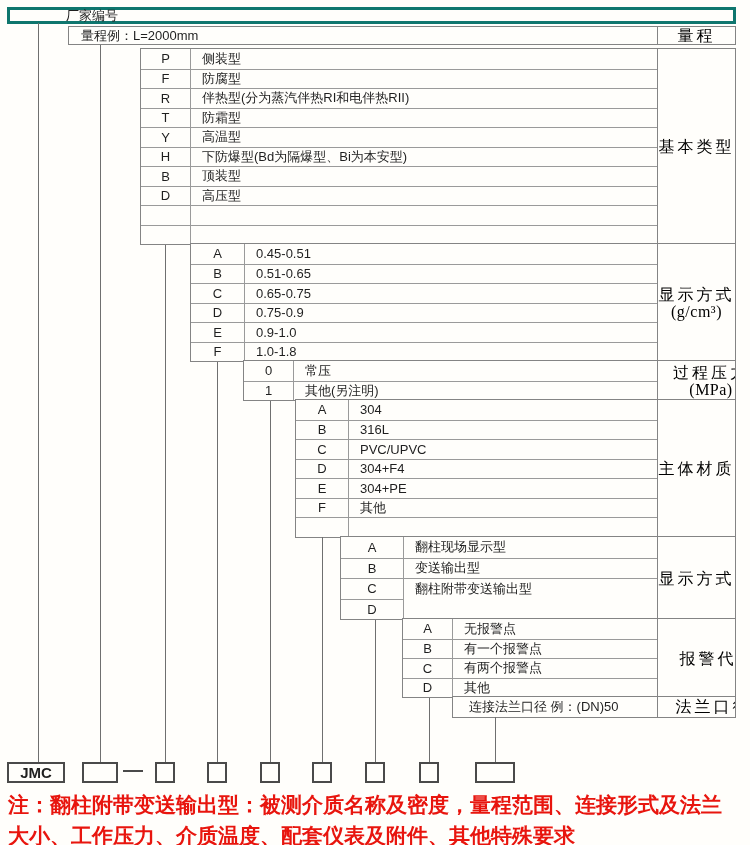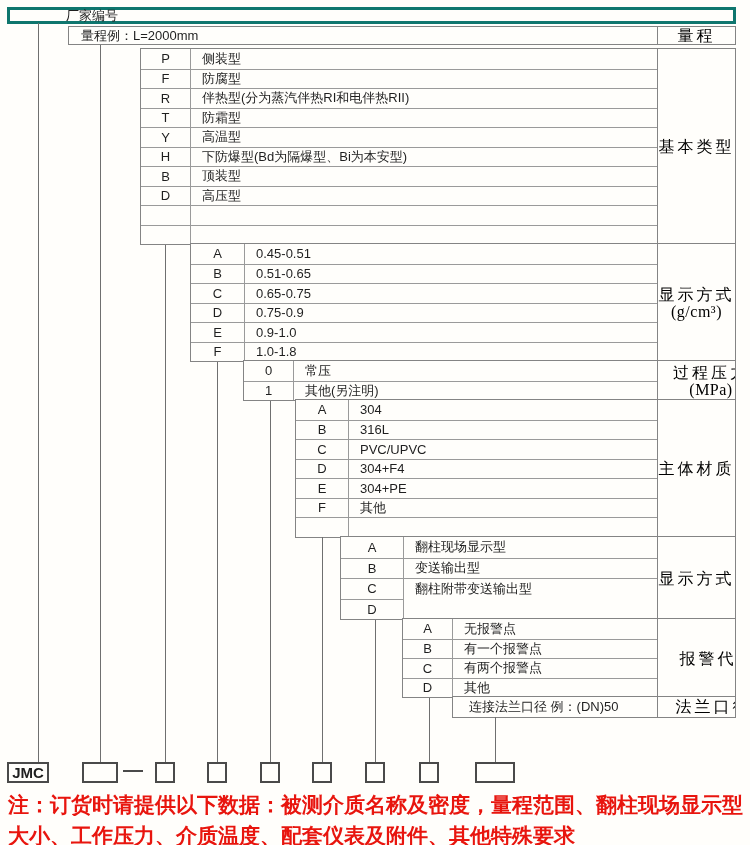--- a/index.html
+++ b/index.html
@@ -154,29 +154,29 @@
   <div class="vline" style="left:38px;top:23px;height:739px;"></div>
   <div class="vline" style="left:100px;top:45px;height:717px;"></div>
   <div class="vline" style="left:165px;top:245px;height:517px;"></div>
   <div class="vline" style="left:217px;top:362px;height:400px;"></div>
   <div class="vline" style="left:270px;top:401px;height:361px;"></div>
   <div class="vline" style="left:322px;top:537px;height:225px;"></div>
   <div class="vline" style="left:375px;top:620px;height:142px;"></div>
   <div class="vline" style="left:429px;top:698px;height:64px;"></div>
   <div class="vline" style="left:495px;top:717px;height:45px;"></div>
 
-  <div class="mbox jmc" style="left:7px;width:42px;">JMC</div>
+  <div class="mbox jmc" style="left:7px;width:58px;">JMC</div>
   <div class="mbox" style="left:82px;width:36px;"></div>
   <div class="dash"></div>
   <div class="mbox" style="left:155px;width:20px;"></div>
   <div class="mbox" style="left:207px;width:20px;"></div>
   <div class="mbox" style="left:260px;width:20px;"></div>
   <div class="mbox" style="left:312px;width:20px;"></div>
   <div class="mbox" style="left:365px;width:20px;"></div>
   <div class="mbox" style="left:419px;width:20px;"></div>
   <div class="mbox" style="left:475px;width:40px;"></div>
 
   <div class="note">
-    <div>注：订货时请提供以下数据：被测介质名称及密度，量程范围、翻柱现场显示型</div>
+    <div>注：翻柱附带变送输出型：被测介质名称及密度，量程范围、连接形式及法兰</div>
     <div>大小、工作压力、介质温度、配套仪表及附件、其他特殊要求</div>
   </div>
 
 </div>
 
 </body></html>

